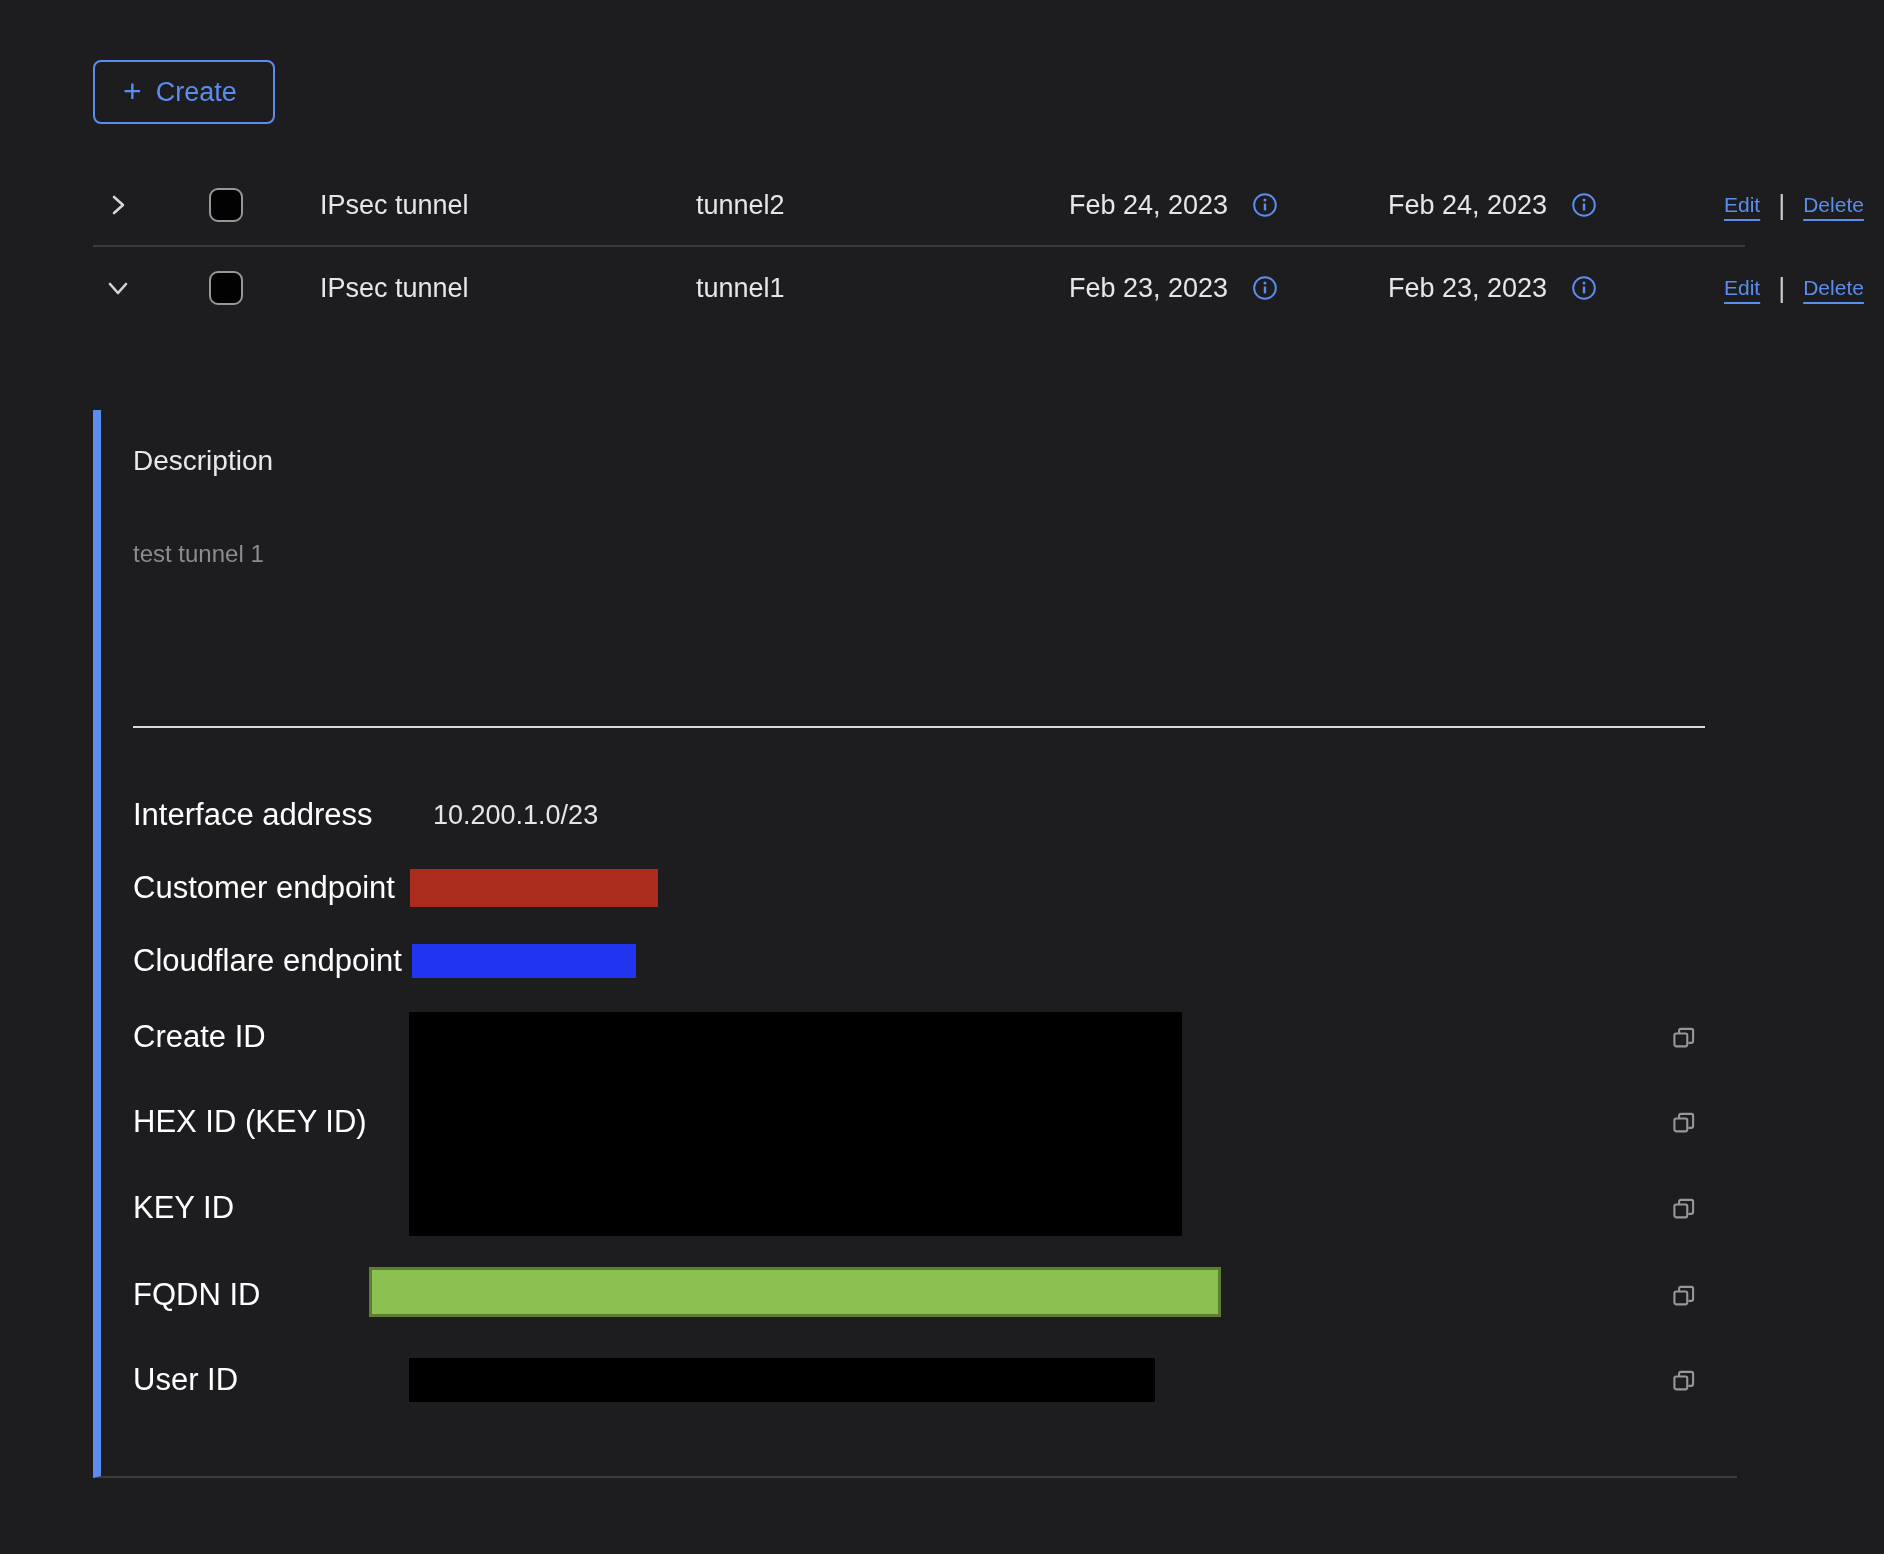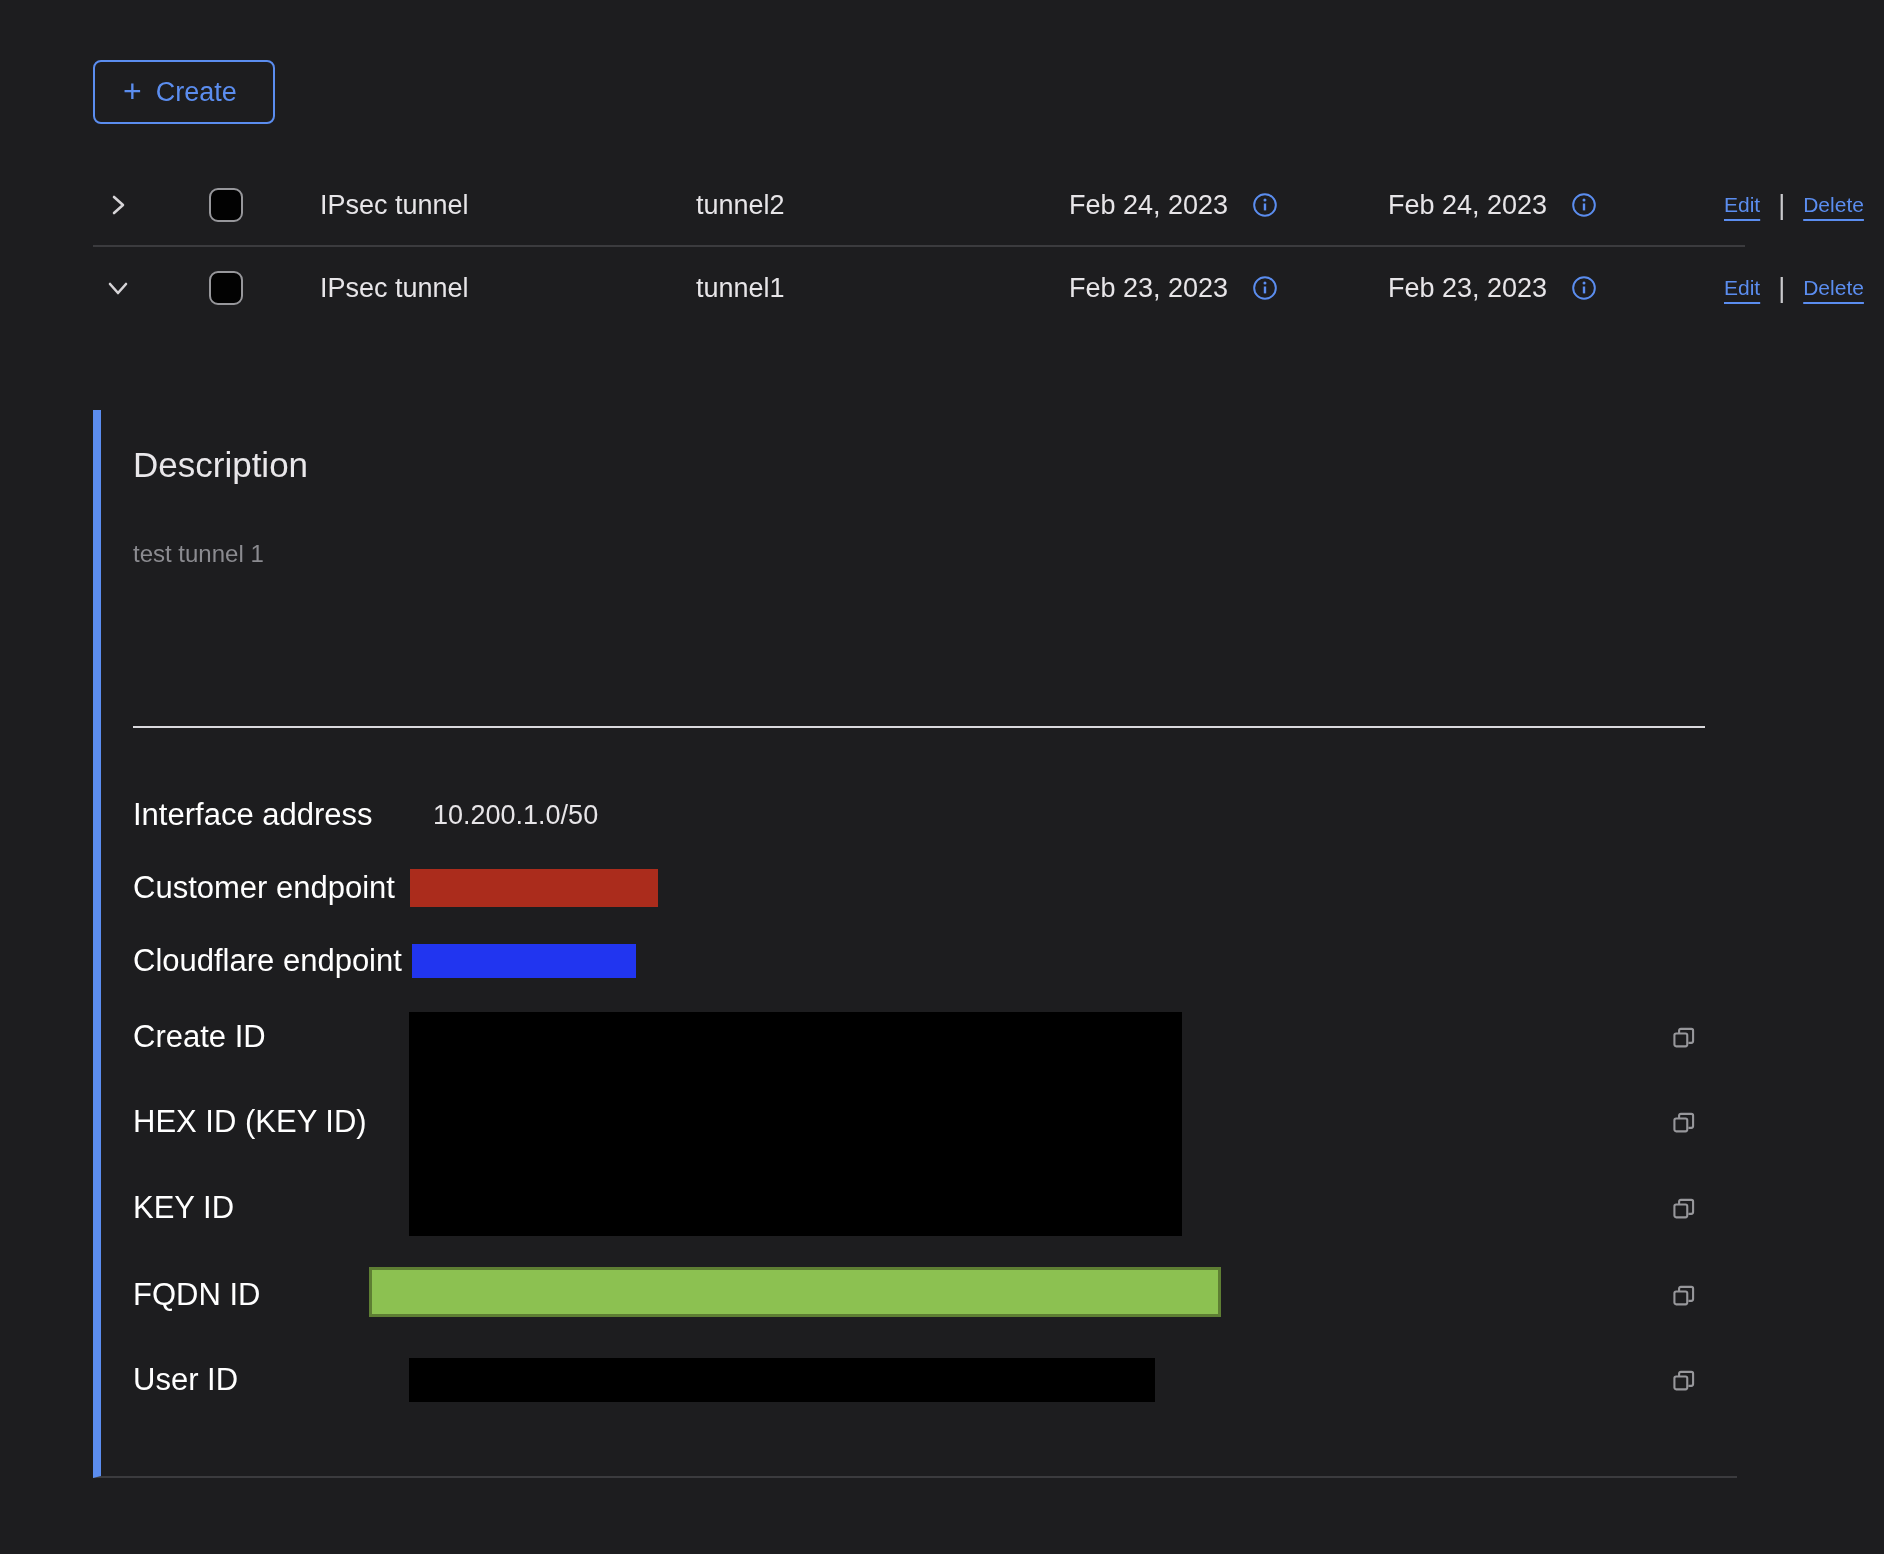--- a/index.html
+++ b/index.html
@@ -48,21 +48,21 @@
   .link{
     color:var(--accent); font-size:21px; text-decoration:underline;
     text-underline-offset:7px; text-decoration-thickness:2px; cursor:pointer;
   }
   .pipe{color:#c9c9cc; font-size:27px;}
   
   .expand-panel{
     position:absolute; left:93px; top:410px; width:1644px; height:1068px;
     border-left:8px solid var(--accent); border-bottom:2px solid var(--border);
   }
-  .desc-label{position:absolute; left:32px; top:35px; font-size:35px; color:#e9e7ea;}
+  .desc-label{position:absolute; left:32px; top:35px; font-size:28px; color:#e9e7ea;}
   .desc-value{position:absolute; left:32px; top:130px; font-size:24px; color:var(--muted);}
   .health-btn{
     position:absolute; left:32px; top:186px; height:62px; padding:0 36px;
     background:transparent; border:2px solid var(--accent); border-radius:8px;
     color:var(--accent); font-size:27px; font-family:inherit; cursor:pointer;
   }
   .panel-divider{position:absolute; left:32px; top:316px; width:1572px; height:2px; background:var(--divider-light);}
   .dlabel{position:absolute; left:32px; font-size:31px; color:#ffffff; line-height:36px;}
   .dvalue{position:absolute; left:332px; font-size:27px; color:var(--text); line-height:36px;}
   .redact{position:absolute;}
@@ -173,21 +173,21 @@
 
   <div class="dlabel" style="top:387px">Interface address</div>
   <div class="dlabel" style="top:460px">Customer endpoint</div>
   <div class="dlabel" style="top:533px">Cloudflare endpoint</div>
   <div class="dlabel" style="top:609px">Create ID</div>
   <div class="dlabel" style="top:694px">HEX ID (KEY ID)</div>
   <div class="dlabel" style="top:780px">KEY ID</div>
   <div class="dlabel" style="top:867px">FQDN ID</div>
   <div class="dlabel" style="top:952px">User ID</div>
 
-  <div class="dvalue" style="top:387px">10.200.1.0/50</div>
+  <div class="dvalue" style="top:387px">10.200.1.0/23</div>
   <div class="redact red"></div>
   <div class="redact blue"></div>
   <div class="redact black-big"></div>
   <div class="redact green"></div>
   <div class="redact black-small"></div>
 
   <button class="copy-btn" style="top:613px">
     <svg class="copy-icon" width="28" height="28" viewBox="0 0 24 24">
         <rect x="5.5" y="9" width="11" height="11" rx="1.5"></rect>
         <path d="M9.5 9 V6.5 A1.5 1.5 0 0 1 11 5 H20 A1.5 1.5 0 0 1 21.5 6.5 V15.5 A1.5 1.5 0 0 1 20 17 H17.5"></path>

